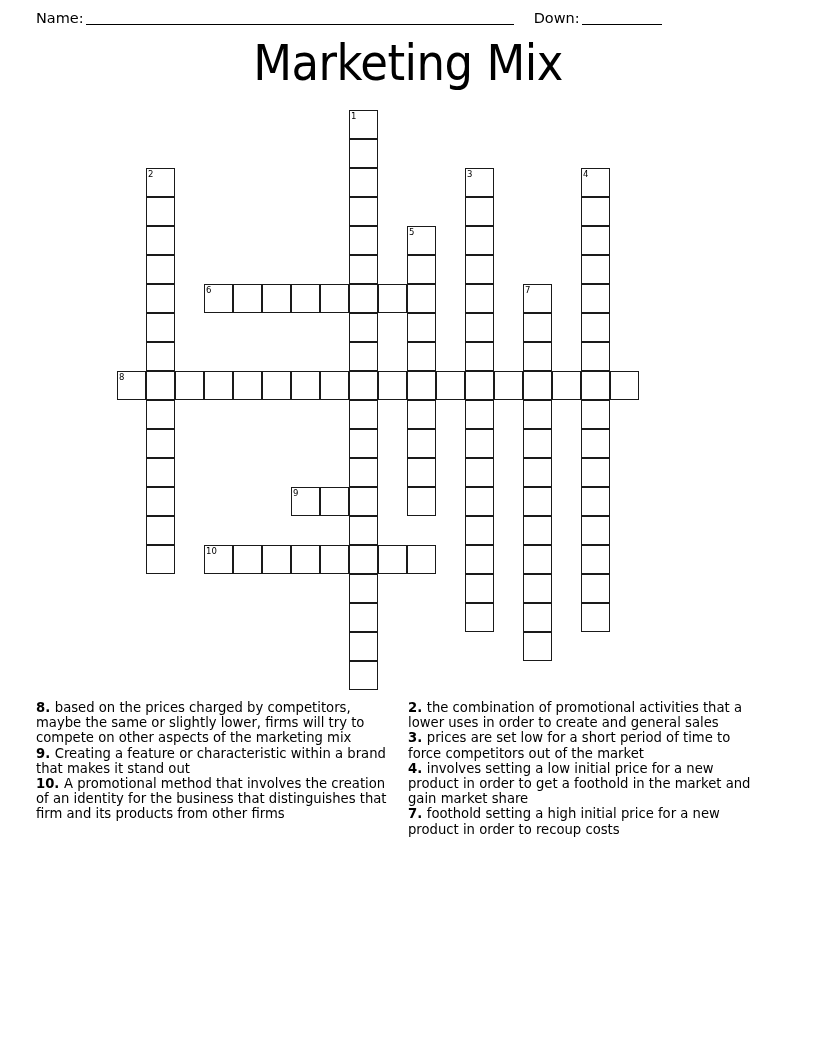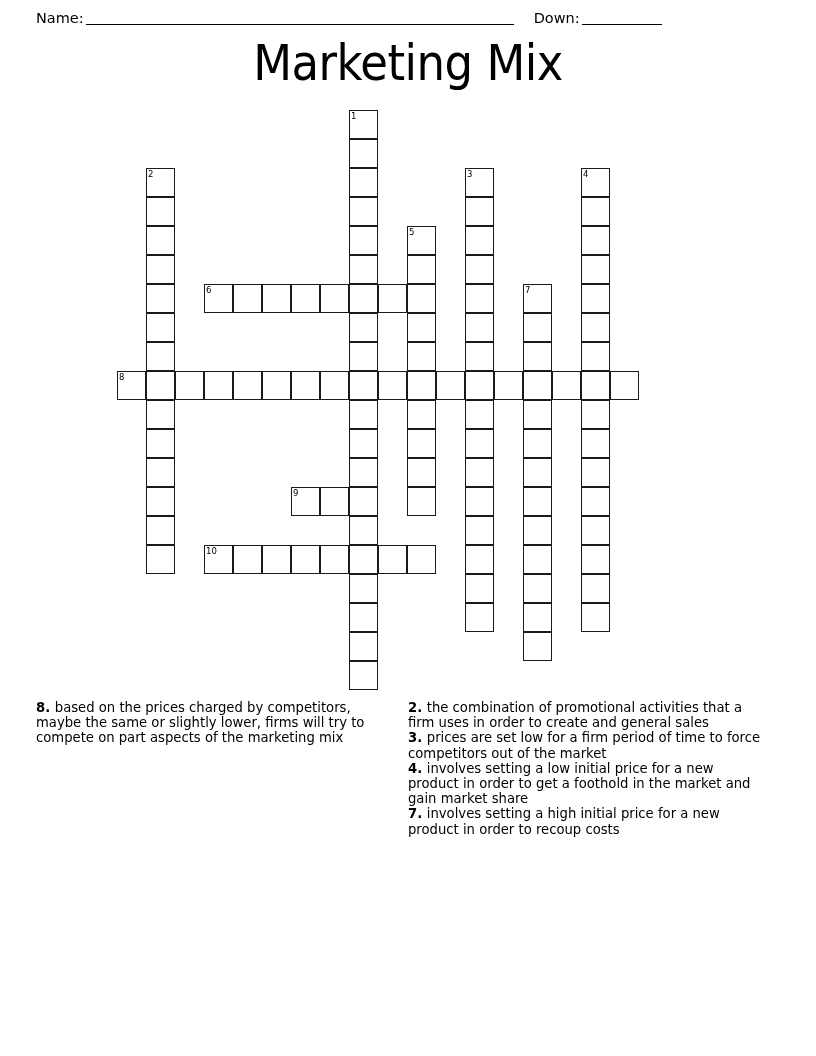--- a/index.html
+++ b/index.html
@@ -250,24 +250,26 @@
     <span class="xw-num" style="left: 206px; top: 286px;">6</span>
     <span class="xw-num" style="left: 525px; top: 286px;">7</span>
     <span class="xw-num" style="left: 119px; top: 373px;">8</span>
     <span class="xw-num" style="left: 293px; top: 489px;">9</span>
     <span class="xw-num" style="left: 206px; top: 547px;">10</span>
   </div>
 
 <div class="clues">
   <div class="clue-col">
     <div id="across-list">
-        <p class="clue-item"><span class="clue-no">8. </span><span>based on the prices charged by competitors, maybe the same or slightly lower, firms will try to compete on part aspects of the marketing mix</span></p>
+        <p class="clue-item"><span class="clue-no">8. </span><span>based on the prices charged by competitors, maybe the same or slightly lower, firms will try to compete on other aspects of the marketing mix</span></p>
+        <p class="clue-item"><span class="clue-no">9. </span><span>Creating a feature or characteristic within a brand that makes it stand out</span></p>
+        <p class="clue-item"><span class="clue-no">10. </span><span>A promotional method that involves the creation of an identity for the business that distinguishes that firm and its products from other firms</span></p>
       </div>
   </div>
   <div class="clue-col">
     <div id="down-list">
-        <p class="clue-item"><span class="clue-no">2. </span><span>the combination of promotional activities that a firm uses in order to create and general sales</span></p>
-        <p class="clue-item"><span class="clue-no">3. </span><span>prices are set low for a firm period of time to force competitors out of the market</span></p>
+        <p class="clue-item"><span class="clue-no">2. </span><span>the combination of promotional activities that a lower uses in order to create and general sales</span></p>
+        <p class="clue-item"><span class="clue-no">3. </span><span>prices are set low for a short period of time to force competitors out of the market</span></p>
         <p class="clue-item"><span class="clue-no">4. </span><span>involves setting a low initial price for a new product in order to get a foothold in the market and gain market share</span></p>
-        <p class="clue-item"><span class="clue-no">7. </span><span>involves setting a high initial price for a new product in order to recoup costs</span></p>
+        <p class="clue-item"><span class="clue-no">7. </span><span>foothold setting a high initial price for a new product in order to recoup costs</span></p>
       </div>
   </div>
 </div>
 
 </body></html>

